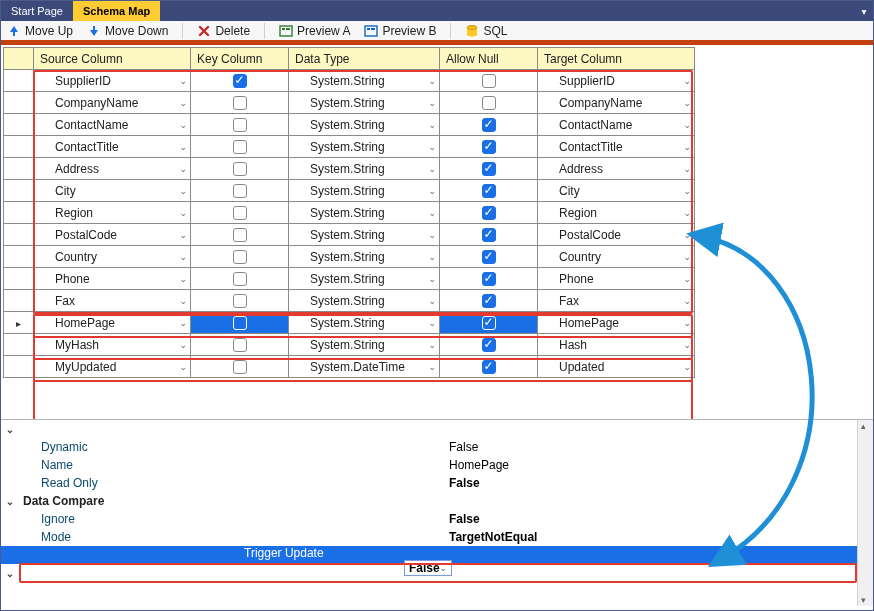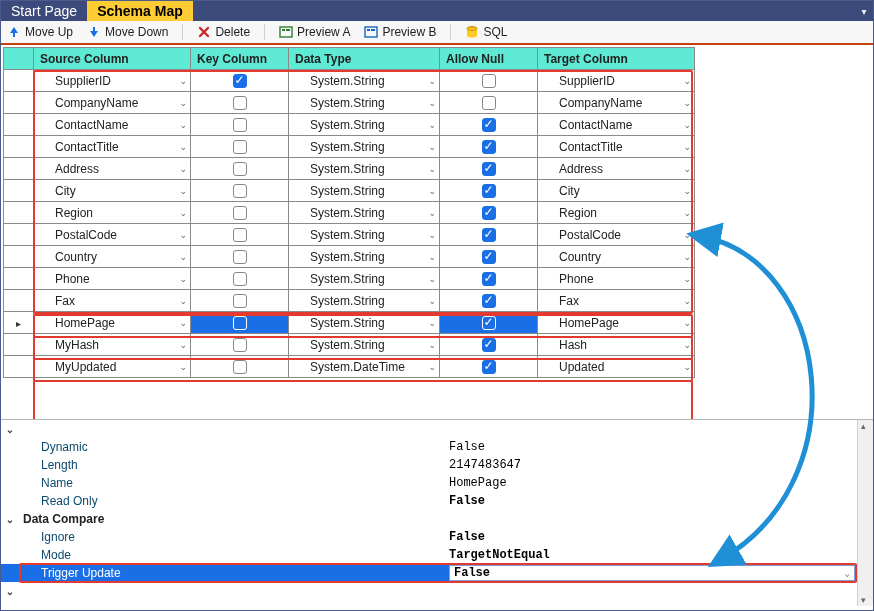--- a/index.html
+++ b/index.html
@@ -1,36 +1,36 @@
 <!DOCTYPE html>
 <html><head>
 <meta charset="utf-8">
 <style>
   * { box-sizing: border-box; margin: 0; padding: 0; }
   body { font-family: "Segoe UI", Tahoma, sans-serif; font-size: 12px; color: #222; background: #fff; width: 874px; height: 611px; overflow: hidden; border: 1px solid #4a5a8a; }
   
   
   .tabbar { height: 20px; background: #3b4a7a; display: flex; align-items: stretch; position: relative; }
-  .tabbar .tab { padding: 1px 10px; font-size: 14px; display: flex; align-items: center; cursor: pointer; }
+  .tabbar .tab { padding: 1px 10px; font-size: 11px; display: flex; align-items: center; cursor: pointer; }
   .tabbar .tab.inactive { background: #3b4a7a; color: #fff; }
   .tabbar .tab.active { background: #ffcc33; color: #000; font-weight: 600; }
   .tabbar .overflow { margin-left: auto; width: 18px; color: #eee; display: flex; align-items: center; justify-content: center; font-size: 10px; cursor: pointer; }
 
   
-  .toolbar { height: 24px; border-bottom: 2px solid #c2410c; background: #f7f7f7; display: flex; align-items: center; padding: 0 6px; gap: 14px; }
+  .toolbar { height: 24px; border-bottom: 5px solid #c2410c; background: #f7f7f7; display: flex; align-items: center; padding: 0 6px; gap: 14px; }
   .tool-btn { display: flex; align-items: center; gap: 4px; cursor: pointer; color: #222; }
   .tool-btn .ico { width: 14px; height: 14px; display: inline-flex; align-items: center; justify-content: center; }
   .ico svg { width: 14px; height: 14px; }
   .sep { width: 1px; height: 16px; background: #d0d0d0; }
 
   
   .grid-wrap { height: 374px; overflow: hidden; position: relative; background: #fff; padding-top: 2px; }
   .grid { border-collapse: collapse; table-layout: fixed; margin-left: 2px; }
   .grid th, .grid td { border: 1px solid #8a8a8a; height: 22px; font-size: 12px; background: #fff; }
-  .grid th { background: #5eead4; font-weight: 700; padding: 0 6px; text-align: left; position: relative; }
+  .grid th { background: #fef9c3; font-weight: 400; padding: 0 6px; text-align: left; position: relative; }
   .col-rowhead { width: 30px; }
   .col-src   { width: 157px; }
   .col-key   { width: 98px; }
   .col-type  { width: 151px; }
   .col-null  { width: 98px; }
   .col-tgt   { width: 157px; }
 
   .rowhead { background: #f2f2f2; text-align: center; color: #555; }
   .rowhead.current::before { content: "▸"; color: #333; font-size: 10px; }
 
@@ -53,23 +53,23 @@
   
   .prop-pane { border-top: 1px solid #b5b5b5; height: 187px; overflow: hidden; font-size: 12px; position: relative; background:#fff;}
   .prop-scroll { position:absolute; right:0; top:0; width:16px; height:100%; background:#f0f0f0; border-left:1px solid #d0d0d0;}
   .prop-scroll::before{content:"▴"; position:absolute; top:1px; left:3px; font-size:9px; color:#666;}
   .prop-scroll::after{content:"▾"; position:absolute; bottom:1px; left:3px; font-size:9px; color:#666;}
   .prow { display: flex; align-items: center; height: 18px; }
   .prow .exp { width: 18px; text-align: center; color: #444; cursor: pointer; font-size: 10px; }
   .prow.cat { font-weight: 700; }
   .prow .plabel { width: 430px; padding-left: 4px; }
   .prow.child .plabel { padding-left: 22px; color: #0c4a6e; }
-  .prow .pval { flex: 1; color: #000; font-family: Liberation Mono, monospace; }
+  .prow .pval { flex: 1; color: #000; }
   .prow.child.bold .pval { font-weight: 700; }
-  .prow.sel { background: #1a6fe6; color: #fff; }
+  .prow.sel { background: #1a6fe6; color: #fff; flex-direction: column; }
   .prow.sel .plabel, .prow.sel .pval { color: #fff; }
   .prow.sel .pval-box { background:#fff; color:#000; height:16px; display:flex; align-items:center; padding-left:4px; margin-right:18px; border:1px solid #7a9edc; justify-content:space-between;}
   .prow.sel .pval-box .caret{font-size:9px;color:#666;padding-right:4px;}
 
   
   .hl-prop { position:absolute; border:2px solid #e33a2f; pointer-events:none; border-radius:2px;}
 
   
   .arrow-layer { position: absolute; top: 0; left: 0; width: 874px; height: 611px; pointer-events: none; }
 </style>
@@ -502,25 +502,20 @@
     <span class="exp">⌄</span>
       <span class="pval"></span>
   </div>
   <div class="prow child">
       <span class="exp"></span>
       <span class="plabel">Dynamic</span>
       <span class="pval">False</span>
     </div>
   <div class="prow child">
       <span class="exp"></span>
-      <span class="plabel">Length</span>
-      <span class="pval">2147483647</span>
-    </div>
-  <div class="prow child">
-      <span class="exp"></span>
       <span class="plabel">Name</span>
       <span class="pval">HomePage</span>
     </div>
   <div class="prow child bold">
       <span class="exp"></span>
       <span class="plabel">Read Only</span>
       <span class="pval">False</span>
     </div>
 
   <div class="prow cat">

